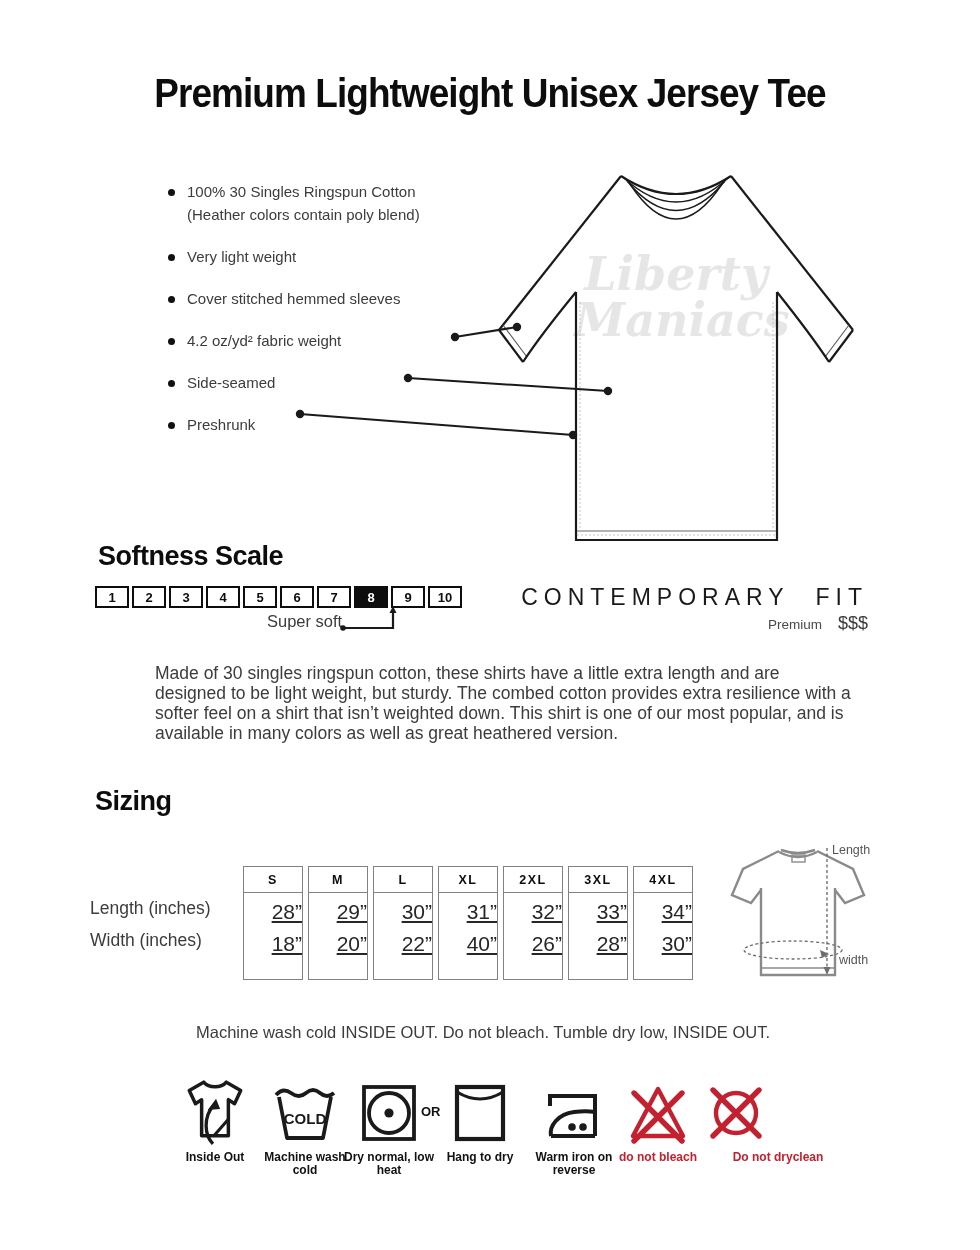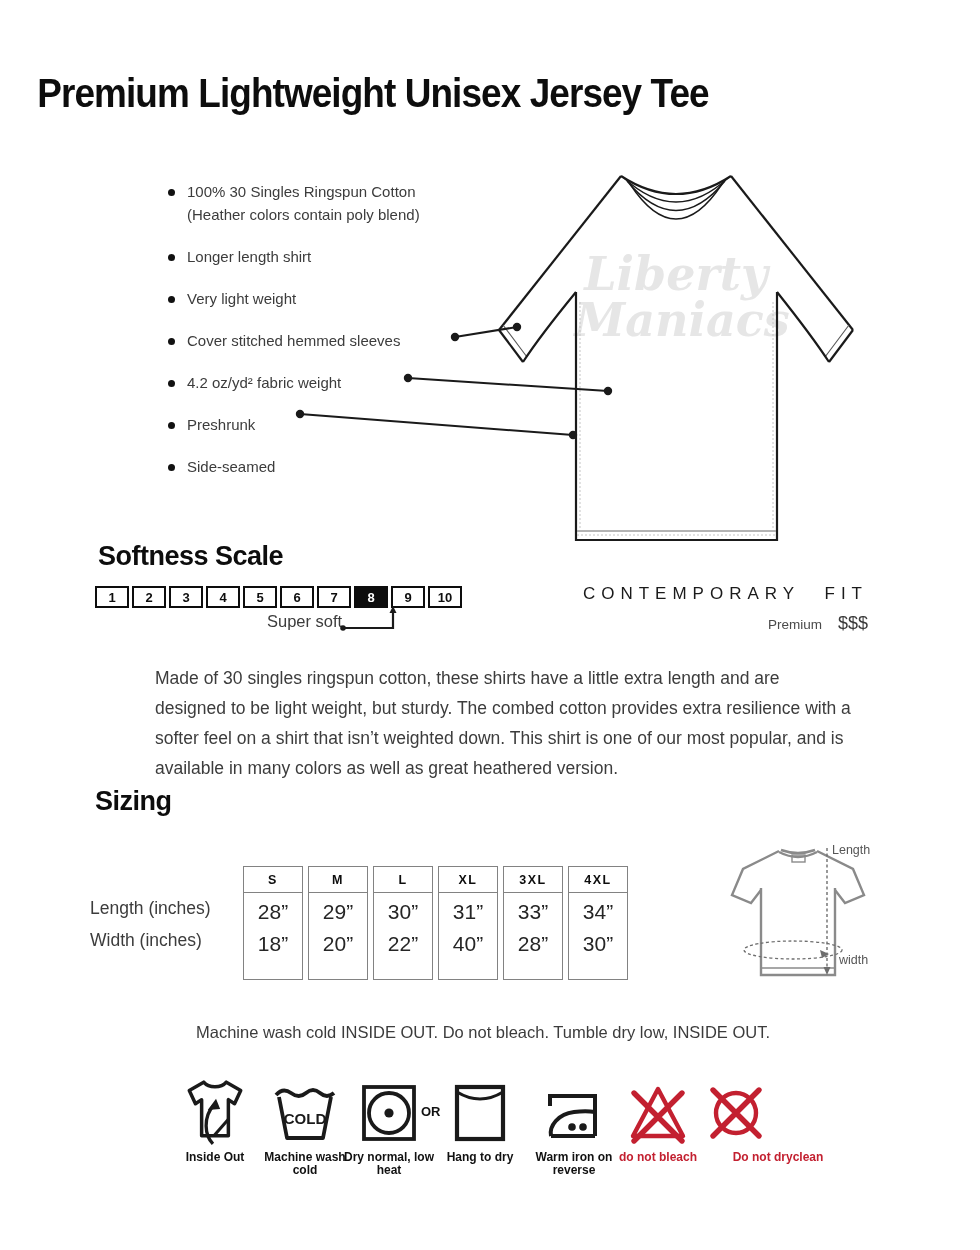--- a/index.html
+++ b/index.html
@@ -5,21 +5,21 @@
   * { margin:0; padding:0; box-sizing:border-box; }
   html,body { background:#fff; }
   .page {
     position:relative; width:980px; height:1250px; background:#fff;
     font-family:"Liberation Sans", sans-serif; color:#3c3c3c; overflow:hidden;
   }
   .abs { position:absolute; }
   .preline { white-space:pre-line; }
 
   
-  .title-wrap { top:70px; left:0; width:980px; }
+  .title-wrap { top:70px; left:0; width:980px; text-align:center; }
   .title {
     display:inline-block; font-size:41px; font-weight:bold; color:#0d0d0d;
     letter-spacing:-1px; transform:scaleX(0.9); transform-origin:center;
   }
 
   
   .features { top:180px; left:168px; width:320px; list-style:none; }
   .features li {
     position:relative; padding-left:19px; font-size:15px; line-height:23px;
     margin-bottom:19px; color:#3c3c3c;
@@ -38,37 +38,37 @@
   .scale-box {
     width:34px; height:22px; border:2.5px solid #0d0d0d; margin-right:3px;
     display:flex; align-items:center; justify-content:center;
     font-size:13px; font-weight:bold; color:#0d0d0d; background:#fff;
   }
   .scale-box.active { background:#0d0d0d; color:#fff; }
   .soft-label { top:612px; left:267px; font-size:16.5px; color:#3c3c3c; }
   .soft-arrow { top:600px; left:337px; }
 
   
-  .fit-label { top:584px; right:112px; font-size:17px; color:#1a1a1a; letter-spacing:6px; word-spacing:14px; }
+  .fit-label { top:584px; right:112px; font-size:23px; color:#1a1a1a; letter-spacing:6px; word-spacing:14px; }
   .fit-tier { top:613px; right:112px; display:flex; align-items:baseline; gap:16px; }
   .fit-tier .tier { font-size:13.5px; color:#4a4a4a; }
   .fit-tier .price { font-size:18px; color:#3a3a3a; }
 
   
-  .description { top:663px; left:155px; width:697px; font-size:17.5px; line-height:30px; color:#3c3c3c; }
+  .description { top:663px; left:155px; width:697px; font-size:17.5px; line-height:20px; color:#3c3c3c; }
 
   
   .sizing-heading { top:786px; left:95px; font-size:27px; font-weight:bold; color:#0d0d0d; letter-spacing:-0.5px; }
   .size-table { top:866px; left:243px; display:flex; gap:5px; }
   .size-col { width:60px; border:1.5px solid #828282; background:#fff; }
   .size-col .hdr {
     height:26px; border-bottom:1.5px solid #828282; display:flex; align-items:center; justify-content:center;
     font-size:12.5px; font-weight:bold; letter-spacing:1.5px; color:#0d0d0d;
   }
-  .size-col .val { text-align:center; font-size:21px; color:#262626; }
+  .size-col .val { text-align:right; font-size:21px; color:#262626;text-decoration:underline; }
   .size-col .val.v1 { margin-top:7px; }
   .size-col .val.v2 { margin-top:8px; margin-bottom:23px; }
   .row-label { left:90px; font-size:17.5px; color:#3c3c3c; }
   .row-label.l1 { top:898px; }
   .row-label.l2 { top:930px; }
   .size-diagram { top:840px; left:723px; pointer-events:none; }
 
   
   .care-text { top:1023px; left:0; width:966px; text-align:center; font-size:16.5px; color:#3c3c3c; }
   .care-icon { top:1080px; }
@@ -84,26 +84,25 @@
 
 <div class="page">
 
   <div class="abs title-wrap">
     <span class="title">Premium Lightweight Unisex Jersey Tee</span>
   </div>
 
   <ul class="abs features">
     <li><span class="dot"></span><span class="preline">100% 30 Singles Ringspun Cotton
 (Heather colors contain poly blend)</span></li>
-    <li><span class="dot"></span><span>Longer length shirt</span></li>
     <li><span class="dot"></span><span>Very light weight</span></li>
     <li><span class="dot"></span><span>Cover stitched hemmed sleeves</span></li>
     <li><span class="dot"></span><span>4.2 oz/yd² fabric weight</span></li>
+    <li><span class="dot"></span><span>Side-seamed</span></li>
     <li><span class="dot"></span><span>Preshrunk</span></li>
-    <li><span class="dot"></span><span>Side-seamed</span></li>
   </ul>
 
   <svg class="abs shirt-svg" width="650" height="400" viewBox="0 0 650 400">
 
     <text x="396" y="130" text-anchor="middle" font-family="DejaVu Serif, serif" font-style="italic" font-weight="bold" font-size="46" fill="#e6e6e6">Liberty</text>
     <text x="402" y="176" text-anchor="middle" font-family="DejaVu Serif, serif" font-style="italic" font-weight="bold" font-size="46" fill="#e6e6e6">Maniacs</text>
     <g stroke="#1a1a1a" stroke-width="2.2" fill="none">
 
       <path d="M341,16 Q396,52 451,16"></path>
       <path d="M344,18 Q396,66 448,18" stroke-width="1.4"></path>
@@ -188,20 +187,25 @@
       <div class="hdr">L</div>
       <div class="val v1">30”</div>
       <div class="val v2">22”</div>
     </div>
     <div class="size-col">
       <div class="hdr">XL</div>
       <div class="val v1">31”</div>
       <div class="val v2">40”</div>
     </div>
     <div class="size-col">
+      <div class="hdr">2XL</div>
+      <div class="val v1">32”</div>
+      <div class="val v2">26”</div>
+    </div>
+    <div class="size-col">
       <div class="hdr">3XL</div>
       <div class="val v1">33”</div>
       <div class="val v2">28”</div>
     </div>
     <div class="size-col">
       <div class="hdr">4XL</div>
       <div class="val v1">34”</div>
       <div class="val v2">30”</div>
     </div>
   </div>

